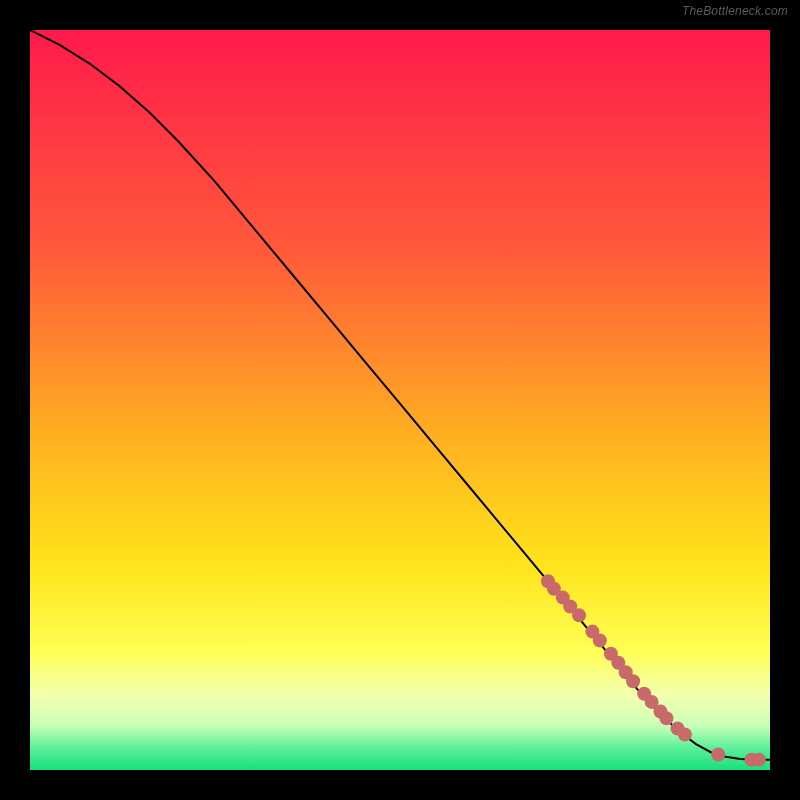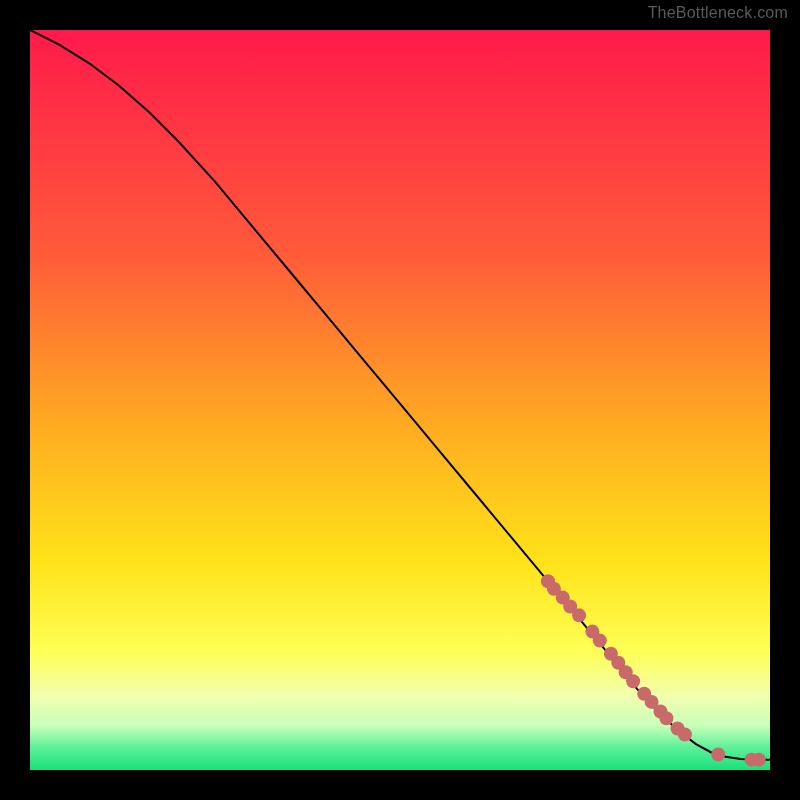--- a/index.html
+++ b/index.html
@@ -8,25 +8,26 @@
     height: 800px;
     background: #000;
     position: relative;
     font-family: Arial, sans-serif;
     overflow: hidden;
   }
   .watermark {
     position: absolute;
     top: 4px;
     right: 12px;
-    font-size: 16px;
+    font-size: 12px;
     color: #5a5a5a;
     font-weight: 500;
     z-index: 10;
     letter-spacing: 0.2px;
+    font-style: italic;
   }
   .plot-area {
     position: absolute;
     left: 30px;
     top: 30px;
     width: 740px;
     height: 740px;
   }
   .gradient-bg {
     position: absolute;

